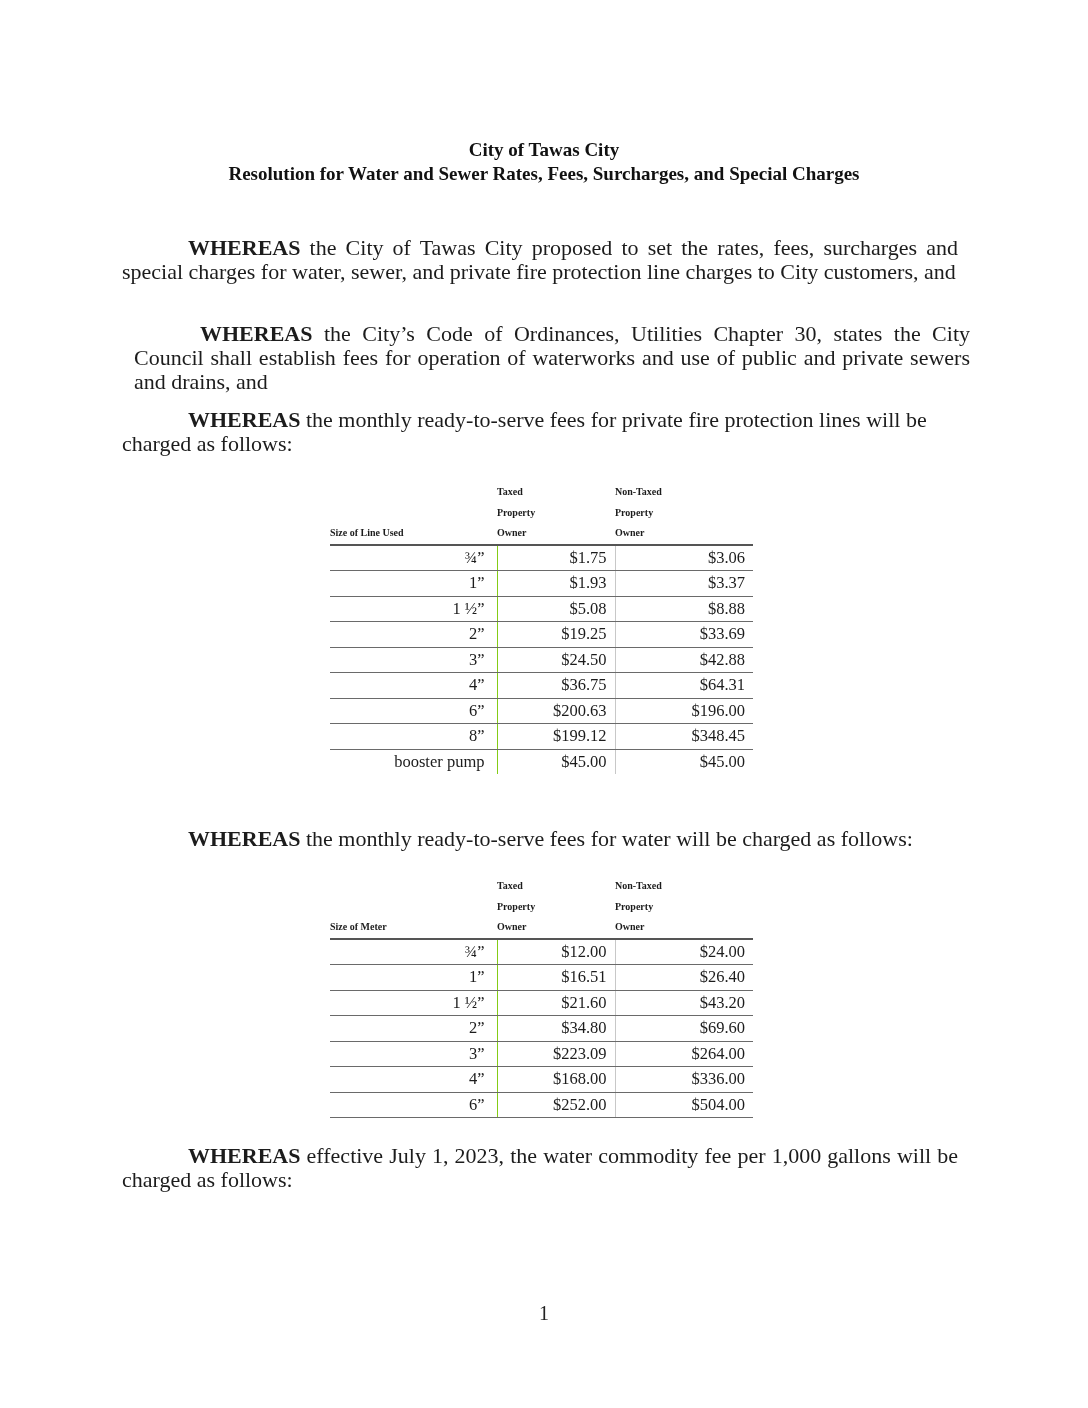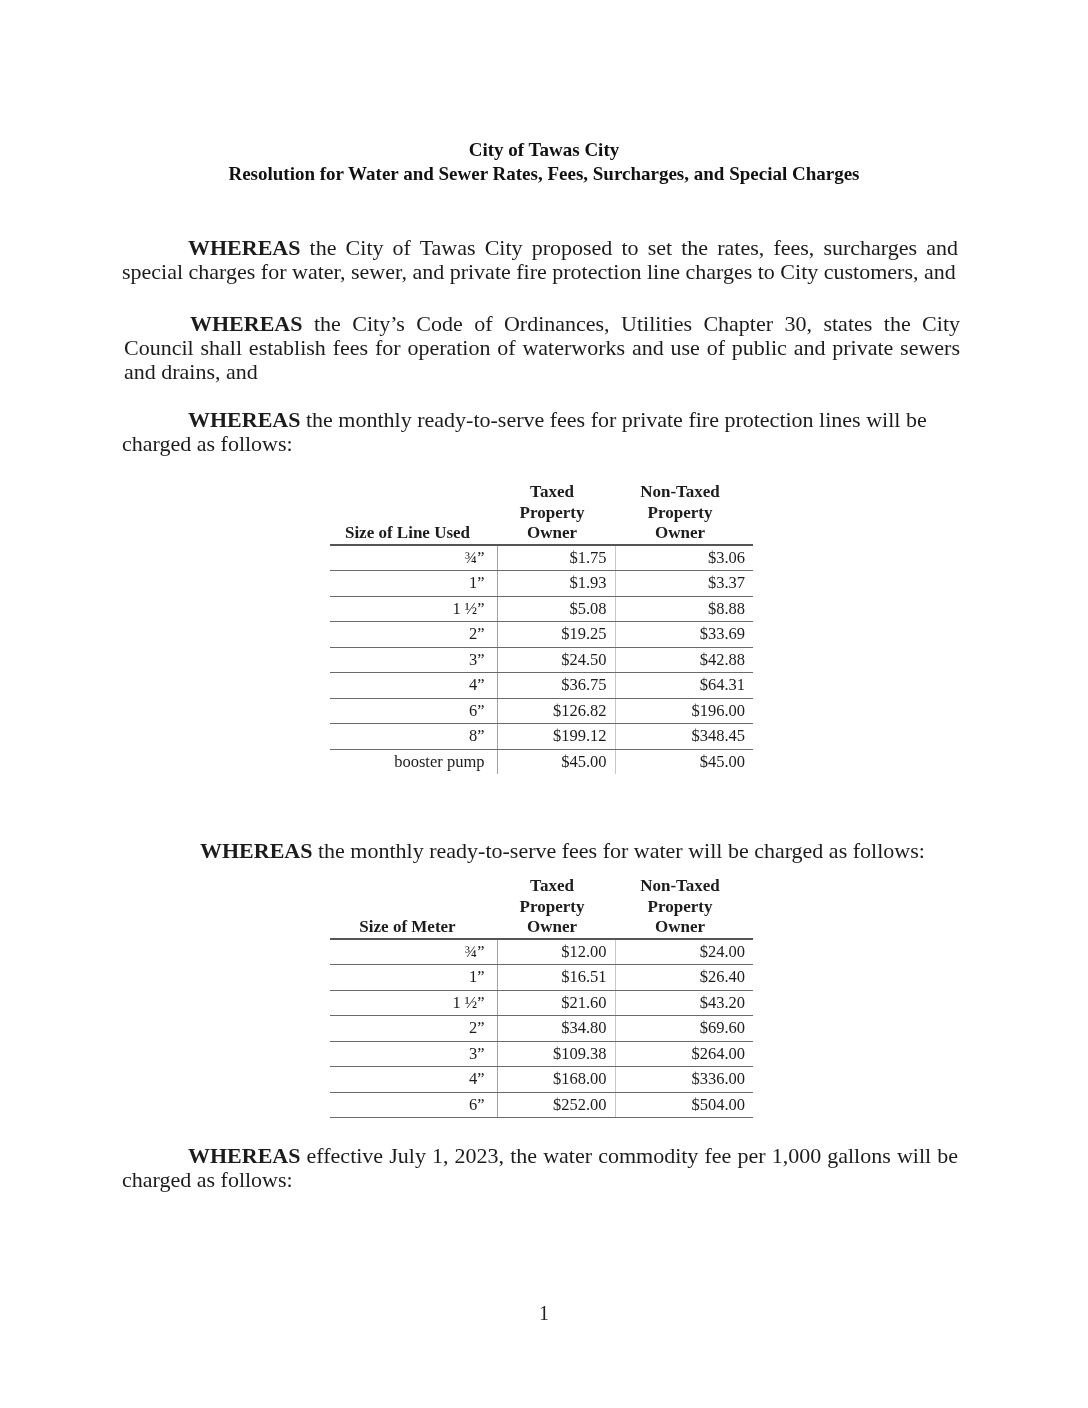--- a/index.html
+++ b/index.html
@@ -26,24 +26,24 @@
   .p2 { top: 310px; }
   .p3 { top: 408px; }
   .p4 { top: 827px; left: 188px; width: 760px; }
   .p5 { top: 1144px; }
 
   table.fee {
     position: absolute; left: 330px; border-collapse: collapse;
     font-size: 16.5px; color: #1c1c1c;
   }
   table.fee th {
-    font-weight: bold; text-align: center; vertical-align: bottom;
+    font-weight: bold; text-align: left; vertical-align: bottom;
     line-height: 20.5px; padding: 0 8px 0 0;
     border-bottom: 2px solid #555;
-    font-size: 17px;
+    font-size: 10px;
   }
   table.fee th.c0 { width: 155px; padding-right: 12px; }
   table.fee th.c1 { width: 110px; padding-right: 8px; }
   table.fee th.c2 { width: 130px; padding-right: 8px; font-family: Liberation Serif, serif; }
   table.fee td {
     text-align: right; height: 24.5px; padding: 0 8px 0 0;
     border-bottom: 1.5px solid #6a6a6a;
     line-height: 24px;
   }
   table.fee td.c0 { padding-right: 12px; }
@@ -62,21 +62,21 @@
 </head>
 <body>
 
 <div class="page">
 
   <div class="title t1">City of Tawas City</div>
   <div class="title t2">Resolution for Water and Sewer Rates, Fees, Surcharges, and Special Charges</div>
 
   <p class="para indent p1" style="margin:0"><span class="lead">WHEREAS</span><span> the City of Tawas City proposed to set the rates, fees, surcharges and special charges for water, sewer, and private fire protection line charges to City customers, and</span></p>
 
-  <p class="para indent p2" style="margin:2px"><span class="lead">WHEREAS</span><span> the City’s Code of Ordinances, Utilities Chapter 30, states the City Council shall establish fees for operation of waterworks and use of public and private sewers and drains, and</span></p>
+  <p class="para indent p2" style="margin:12px"><span class="lead">WHEREAS</span><span> the City’s Code of Ordinances, Utilities Chapter 30, states the City Council shall establish fees for operation of waterworks and use of public and private sewers and drains, and</span></p>
 
   <p class="para indent p3" style="margin:0; text-align:left;"><span class="lead">WHEREAS</span><span> the monthly ready-to-serve fees for private fire protection lines will be charged as follows:</span></p>
 
   <table class="fee tbl1" id="fire-table">
     <thead>
       <tr>
         <th class="c0"><span>Size of Line Used</span></th>
         <th class="c1">
           <div>Taxed</div>
           <div>Property</div>
@@ -115,37 +115,37 @@
           <td class="c1">$24.50</td>
           <td class="c2">$42.88</td>
         </tr>
         <tr>
           <td class="c0">4”</td>
           <td class="c1">$36.75</td>
           <td class="c2">$64.31</td>
         </tr>
         <tr>
           <td class="c0">6”</td>
-          <td class="c1">$126.82</td>
+          <td class="c1">$200.63</td>
           <td class="c2">$196.00</td>
         </tr>
         <tr>
           <td class="c0">8”</td>
           <td class="c1">$199.12</td>
           <td class="c2">$348.45</td>
         </tr>
         <tr class="last">
           <td class="c0">booster pump</td>
           <td class="c1">$45.00</td>
           <td class="c2">$45.00</td>
         </tr>
       </tbody>
   </table>
 
-  <p class="para p4" style="margin:12px; text-align:left;"><span class="lead">WHEREAS</span><span> the monthly ready-to-serve fees for water will be charged as follows:</span></p>
+  <p class="para p4" style="margin:0; text-align:left;"><span class="lead">WHEREAS</span><span> the monthly ready-to-serve fees for water will be charged as follows:</span></p>
 
   <table class="fee tbl2 t-water" id="water-table">
     <thead>
       <tr>
         <th class="c0"><span>Size of Meter</span></th>
         <th class="c1">
           <div>Taxed</div>
           <div>Property</div>
           <div>Owner</div>
         </th>
@@ -172,21 +172,21 @@
           <td class="c1">$21.60</td>
           <td class="c2">$43.20</td>
         </tr>
         <tr>
           <td class="c0">2”</td>
           <td class="c1">$34.80</td>
           <td class="c2">$69.60</td>
         </tr>
         <tr>
           <td class="c0">3”</td>
-          <td class="c1">$109.38</td>
+          <td class="c1">$223.09</td>
           <td class="c2">$264.00</td>
         </tr>
         <tr>
           <td class="c0">4”</td>
           <td class="c1">$168.00</td>
           <td class="c2">$336.00</td>
         </tr>
         <tr class="last">
           <td class="c0">6”</td>
           <td class="c1">$252.00</td>

